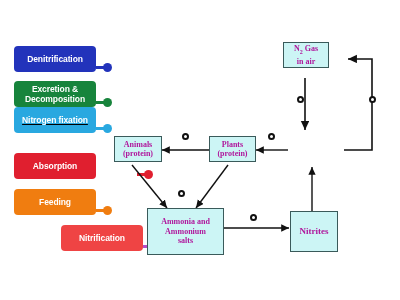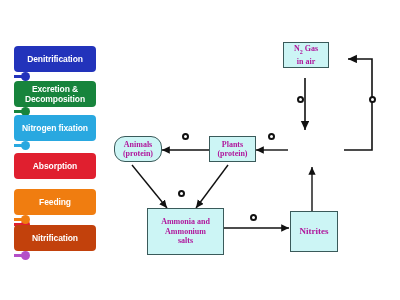--- a/index.html
+++ b/index.html
@@ -13,22 +13,21 @@
     height: 300px;
     background: #ffffff;
     overflow: hidden;
     font-family: "Liberation Sans", sans-serif;
   }
 
   
   .legend-item {
     position: absolute;
     display: flex;
-    align-items: flex-start;
-    flex-direction: column;
+    align-items: flex-end;
   }
   .pill {
     box-sizing: border-box;
     width: 82px;
     min-height: 26px;
     border-radius: 4px;
     display: flex;
     align-items: center;
     justify-content: center;
     text-align: center;
@@ -112,21 +111,21 @@
   <div class="legend-item" style="left:14px; top:81px;">
     <div class="pill" style="background:#17843c;">
       <span>Excretion &amp; Decomposition</span>
     </div>
     <div class="connector">
       <div class="conn-line" style="background:#17843c;"></div>
       <div class="conn-dot" style="background:#17843c;"></div>
     </div>
   </div>
 
-  <div class="legend-item" style="left:14px; top:115px;">
+  <div class="legend-item" style="left:14px; top:107px;text-decoration:underline;">
     <div class="pill" style="background:#29a8e0;">
       <span>Nitrogen fixation</span>
     </div>
     <div class="connector">
       <div class="conn-line" style="background:#29a8e0;"></div>
       <div class="conn-dot" style="background:#29a8e0;"></div>
     </div>
   </div>
 
   <div class="legend-item" style="left:14px; top:153px;gap:41px;">
@@ -143,21 +142,21 @@
     <div class="pill" style="background:#f07d10;">
       <span>Feeding</span>
     </div>
     <div class="connector">
       <div class="conn-line" style="background:#f07d10;"></div>
       <div class="conn-dot" style="background:#f07d10;"></div>
     </div>
   </div>
 
   <div class="legend-item" style="left:14px; top:225px;">
-    <div class="pill" style="background:#c2410c;">
+    <div class="pill" style="background:#ef4444;margin-left:47px;">
       <span>Nitrification</span>
     </div>
     <div class="connector">
       <div class="conn-line" style="background:#b44fc8;"></div>
       <div class="conn-dot" style="background:#b44fc8;"></div>
     </div>
   </div>
 
   <svg class="edges" viewBox="0 0 400 300">
     <defs>
@@ -198,21 +197,21 @@
   </div>
 
 
   <div class="dbox" style="left:209px; top:136px; width:47px; height:26px;">
     <div>
       <span>Plants</span>
       <span>(protein)</span>
     </div>
   </div>
 
-  <div class="dbox" style="left:114px; top:136px; width:48px; height:26px;border-radius:11px;">
+  <div class="dbox" style="left:114px; top:136px; width:48px; height:26px;">
     <div>
       <span>Animals</span>
       <span>(protein)</span>
     </div>
   </div>
 
   <div class="dbox" style="left:147px; top:208px; width:77px; height:47px;">
     <div>
       <span>Ammonia and</span>
       <span>Ammonium</span>

